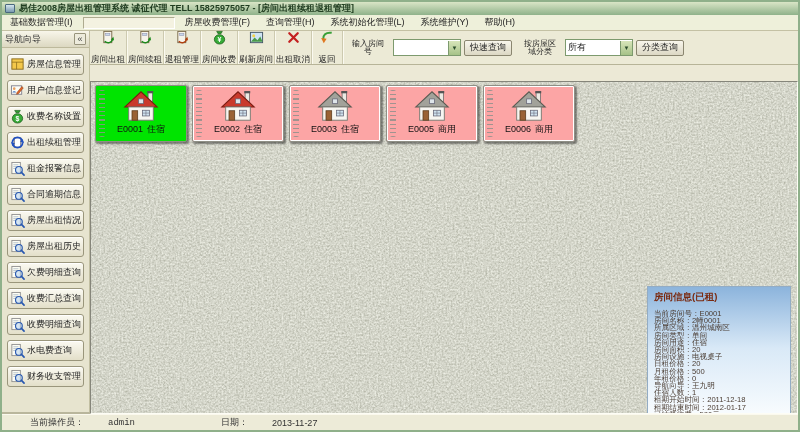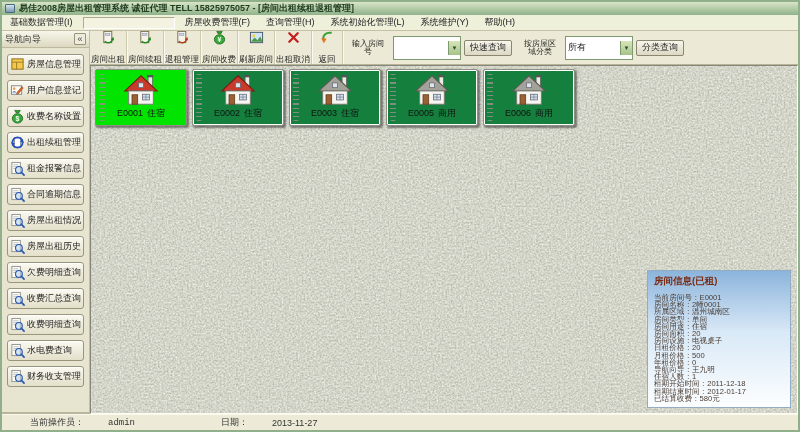--- a/index.html
+++ b/index.html
@@ -49,38 +49,38 @@
   .toolbar { height:34px; flex:0 0 34px; background:#ecead6; border-bottom:1px solid #b7b498;
              display:flex; align-items:stretch; }
   .tb-buttons { display:flex; }
   .tb-btn { width:37px; display:flex; flex-direction:column; align-items:center;
             justify-content:center; gap:9px; font-size:8.5px; color:#222;
             border-right:1px solid #cdcab0; box-shadow:1px 0 0 #fbfaf0; cursor:default; }
   .tb-btn svg { width:15px; height:15px; }
   .tb-btn.back { width:31px; }
   .tb-filters { display:flex; align-items:center; }
   .tb-label { font-size:8px; line-height:8px; color:#222; width:34px; text-align:center; margin:0 8px; }
-  .tb-combo { width:68px; height:24px; background:#fff; border:1px solid #7d9a6e;
+  .tb-combo { width:68px; height:17px; background:#fff; border:1px solid #7d9a6e;
               display:flex; align-items:center; justify-content:space-between;
               font-size:9px; color:#222; padding-left:2px; }
   .combo-arrow { width:12px; height:14px; background:linear-gradient(180deg,#d8e5ba,#a6c288);
                  border-left:1px solid #7d9a6e; display:flex; align-items:center;
                  justify-content:center; font-size:6px; color:#2c4c2c; }
   .tb-sbtn { height:16px; padding:0 5px; font-size:9px; color:#222;
              background:linear-gradient(180deg,#f8f6ec,#dcd8c4); border:1px solid #8a8670;
              border-radius:2px; display:flex; align-items:center; margin:0 3px; white-space:nowrap; }
 
   
   .main { flex:1; position:relative; overflow:hidden;
-          border:1px solid; border-color:#85857a #fdfdf5 #fdfdf5 #85857a; background:#a5a796; }
+          border:1px solid; border-color:#85857a #fdfdf5 #fdfdf5 #85857a; background:#a5a796;margin-top:16px; }
   .texture { position:absolute; inset:0; width:100%; height:100%; display:block; }
 
   
   .cards { position:absolute; top:3px; left:4px; display:flex; gap:5px; }
-  .card { width:92px; height:57px; background:#15803d; border:1px solid #8f8f85; border-radius:2px;
+  .card { width:92px; height:57px; background:#fca5a5; border:1px solid #8f8f85; border-radius:2px;
           box-shadow:1.5px 1.5px 2px rgba(0,0,0,.45), inset 0 0 0 1px #fff;
           position:relative; display:flex; flex-direction:column; align-items:center;
           padding-top:2px; cursor:default; }
   .card.selected { background:#00e400; box-shadow:1.5px 1.5px 2px rgba(0,0,0,.45); }
   .card::before { content:""; position:absolute; left:3px; top:4px; bottom:4px; width:6px;
           background:repeating-linear-gradient(180deg,#90908c 0 1.2px,rgba(0,0,0,0) 1.2px 4.2px);
           border-radius:2px; opacity:.85; }
   .card svg { width:42px; height:36px; }
   .card-label { font-size:9px; color:#111; line-height:10px; display:flex; gap:4px; }
 

